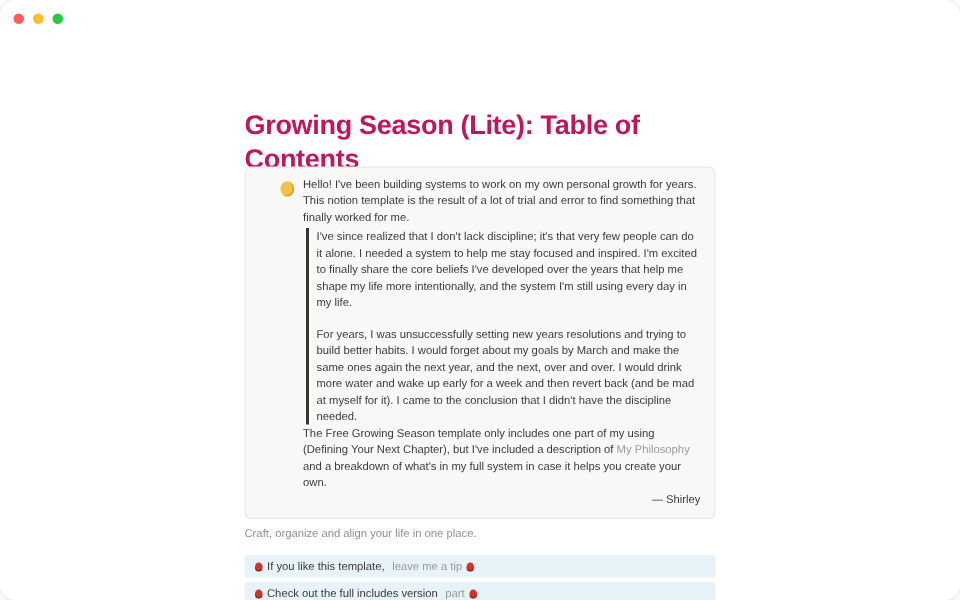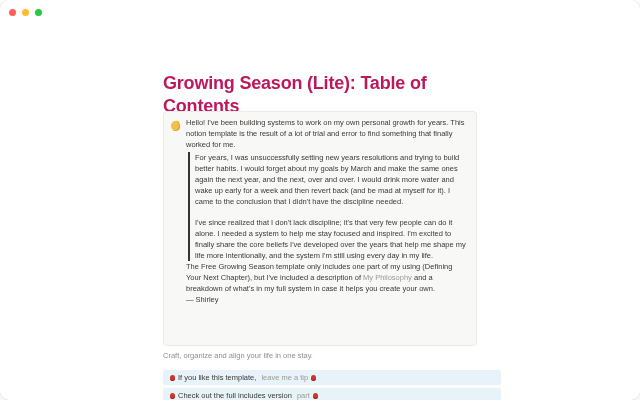--- a/index.html
+++ b/index.html
@@ -24,49 +24,49 @@
     font-size:18px; line-height:23px; font-weight:700;
     color:#be185d; letter-spacing:-0.2px;
   }
 
   .callout {
     position:absolute; left:163px; top:111px; width:314px; min-height:235px;
     box-sizing:border-box;
     background:#f8f8f6;
     border:1px solid #ecebe9;
     border-radius:4px;
-    padding:5px 9px 3px 7px;
+    padding:5px 9px 3px 23px;
     display:flex; gap:6px;
   }
   .wave-emoji {
     flex:0 0 auto; width:9px; height:10px; margin-top:4px;
     background:#f3c14a; border-radius:55% 45% 48% 52%;
     transform:rotate(-12deg);
     box-shadow:inset -1px -1px 0 rgba(196,138,24,0.55);
   }
   .callout-body { flex:1; font-size:7.5px; line-height:11px; color:#3c3a36; }
   .callout-body p { margin:0; }
   .quote {
     margin:2px 0 0 2px;
     border-left:2px solid #37352f;
     padding-left:5px;
   }
   .quote p + p { margin-top:10px; }
   .outro { margin-top:18px; }
   .hope  { margin-top:2px; }
-  .sig   { margin-top:3px; }
+  .sig   { margin-top:3px;text-align:right; }
   .gray-link { color:#9b9a97; cursor:pointer; }
 
   .caption {
     position:absolute; left:163px; top:350px;
     font-size:7.5px; line-height:11px; color:#908f8c;
   }
 
   .banner {
-    position:absolute; left:163px; width:338px; height:15px;
+    position:absolute; left:163px; width:314px; height:15px;
     box-sizing:border-box;
     background:#e7f3f8; border-radius:2px;
     display:flex; align-items:center; gap:3px;
     padding-left:7px;
     font-size:7.5px; color:#3c3a36; white-space:pre;
   }
   .banner-1 { top:370px; }
   .banner-2 { top:388px; }
   .rose-emoji {
     flex:0 0 auto; width:5px; height:6px;
@@ -85,29 +85,29 @@
     <div class="dot" style="background:#28c840"></div>
   </div>
 
   <h1 class="page-title">Growing Season (Lite): Table of Contents</h1>
 
   <div class="callout">
     <div class="wave-emoji"></div>
     <div class="callout-body">
       <p>Hello! I've been building systems to work on my own personal growth for years. This notion template is the result of a lot of trial and error to find something that finally worked for me.</p>
       <div class="quote">
+        <p>I've since realized that I don't lack discipline; it's that very few people can do it alone. I needed a system to help me stay focused and inspired. I'm excited to finally share the core beliefs I've developed over the years that help me shape my life more intentionally, and the system I'm still using every day in my life.</p>
         <p>For years, I was unsuccessfully setting new years resolutions and trying to build better habits. I would forget about my goals by March and make the same ones again the next year, and the next, over and over. I would drink more water and wake up early for a week and then revert back (and be mad at myself for it). I came to the conclusion that I didn't have the discipline needed.</p>
-        <p>I've since realized that I don't lack discipline; it's that very few people can do it alone. I needed a system to help me stay focused and inspired. I'm excited to finally share the core beliefs I've developed over the years that help me shape my life more intentionally, and the system I'm still using every day in my life.</p>
       </div>
       <p class="outro"><span>The Free Growing Season template only includes one part of my using (Defining Your Next Chapter), but I've included a description of </span><span class="gray-link">My Philosophy</span><span> and a breakdown of what's in my full system in case it helps you create your own.</span></p>
       <p class="sig">— Shirley</p>
     </div>
   </div>
 
-  <div class="caption">Craft, organize and align your life in one stay.</div>
+  <div class="caption">Craft, organize and align your life in one place.</div>
 
   <div class="banner banner-1">
     <span class="rose-emoji"></span>
     <span>If you like this template, </span><span class="gray-link">leave me a tip</span>
     <span class="rose-emoji"></span>
   </div>
 
   <div class="banner banner-2">
     <span class="rose-emoji"></span>
     <span>Check out the full includes version </span><span class="gray-link">part</span>

